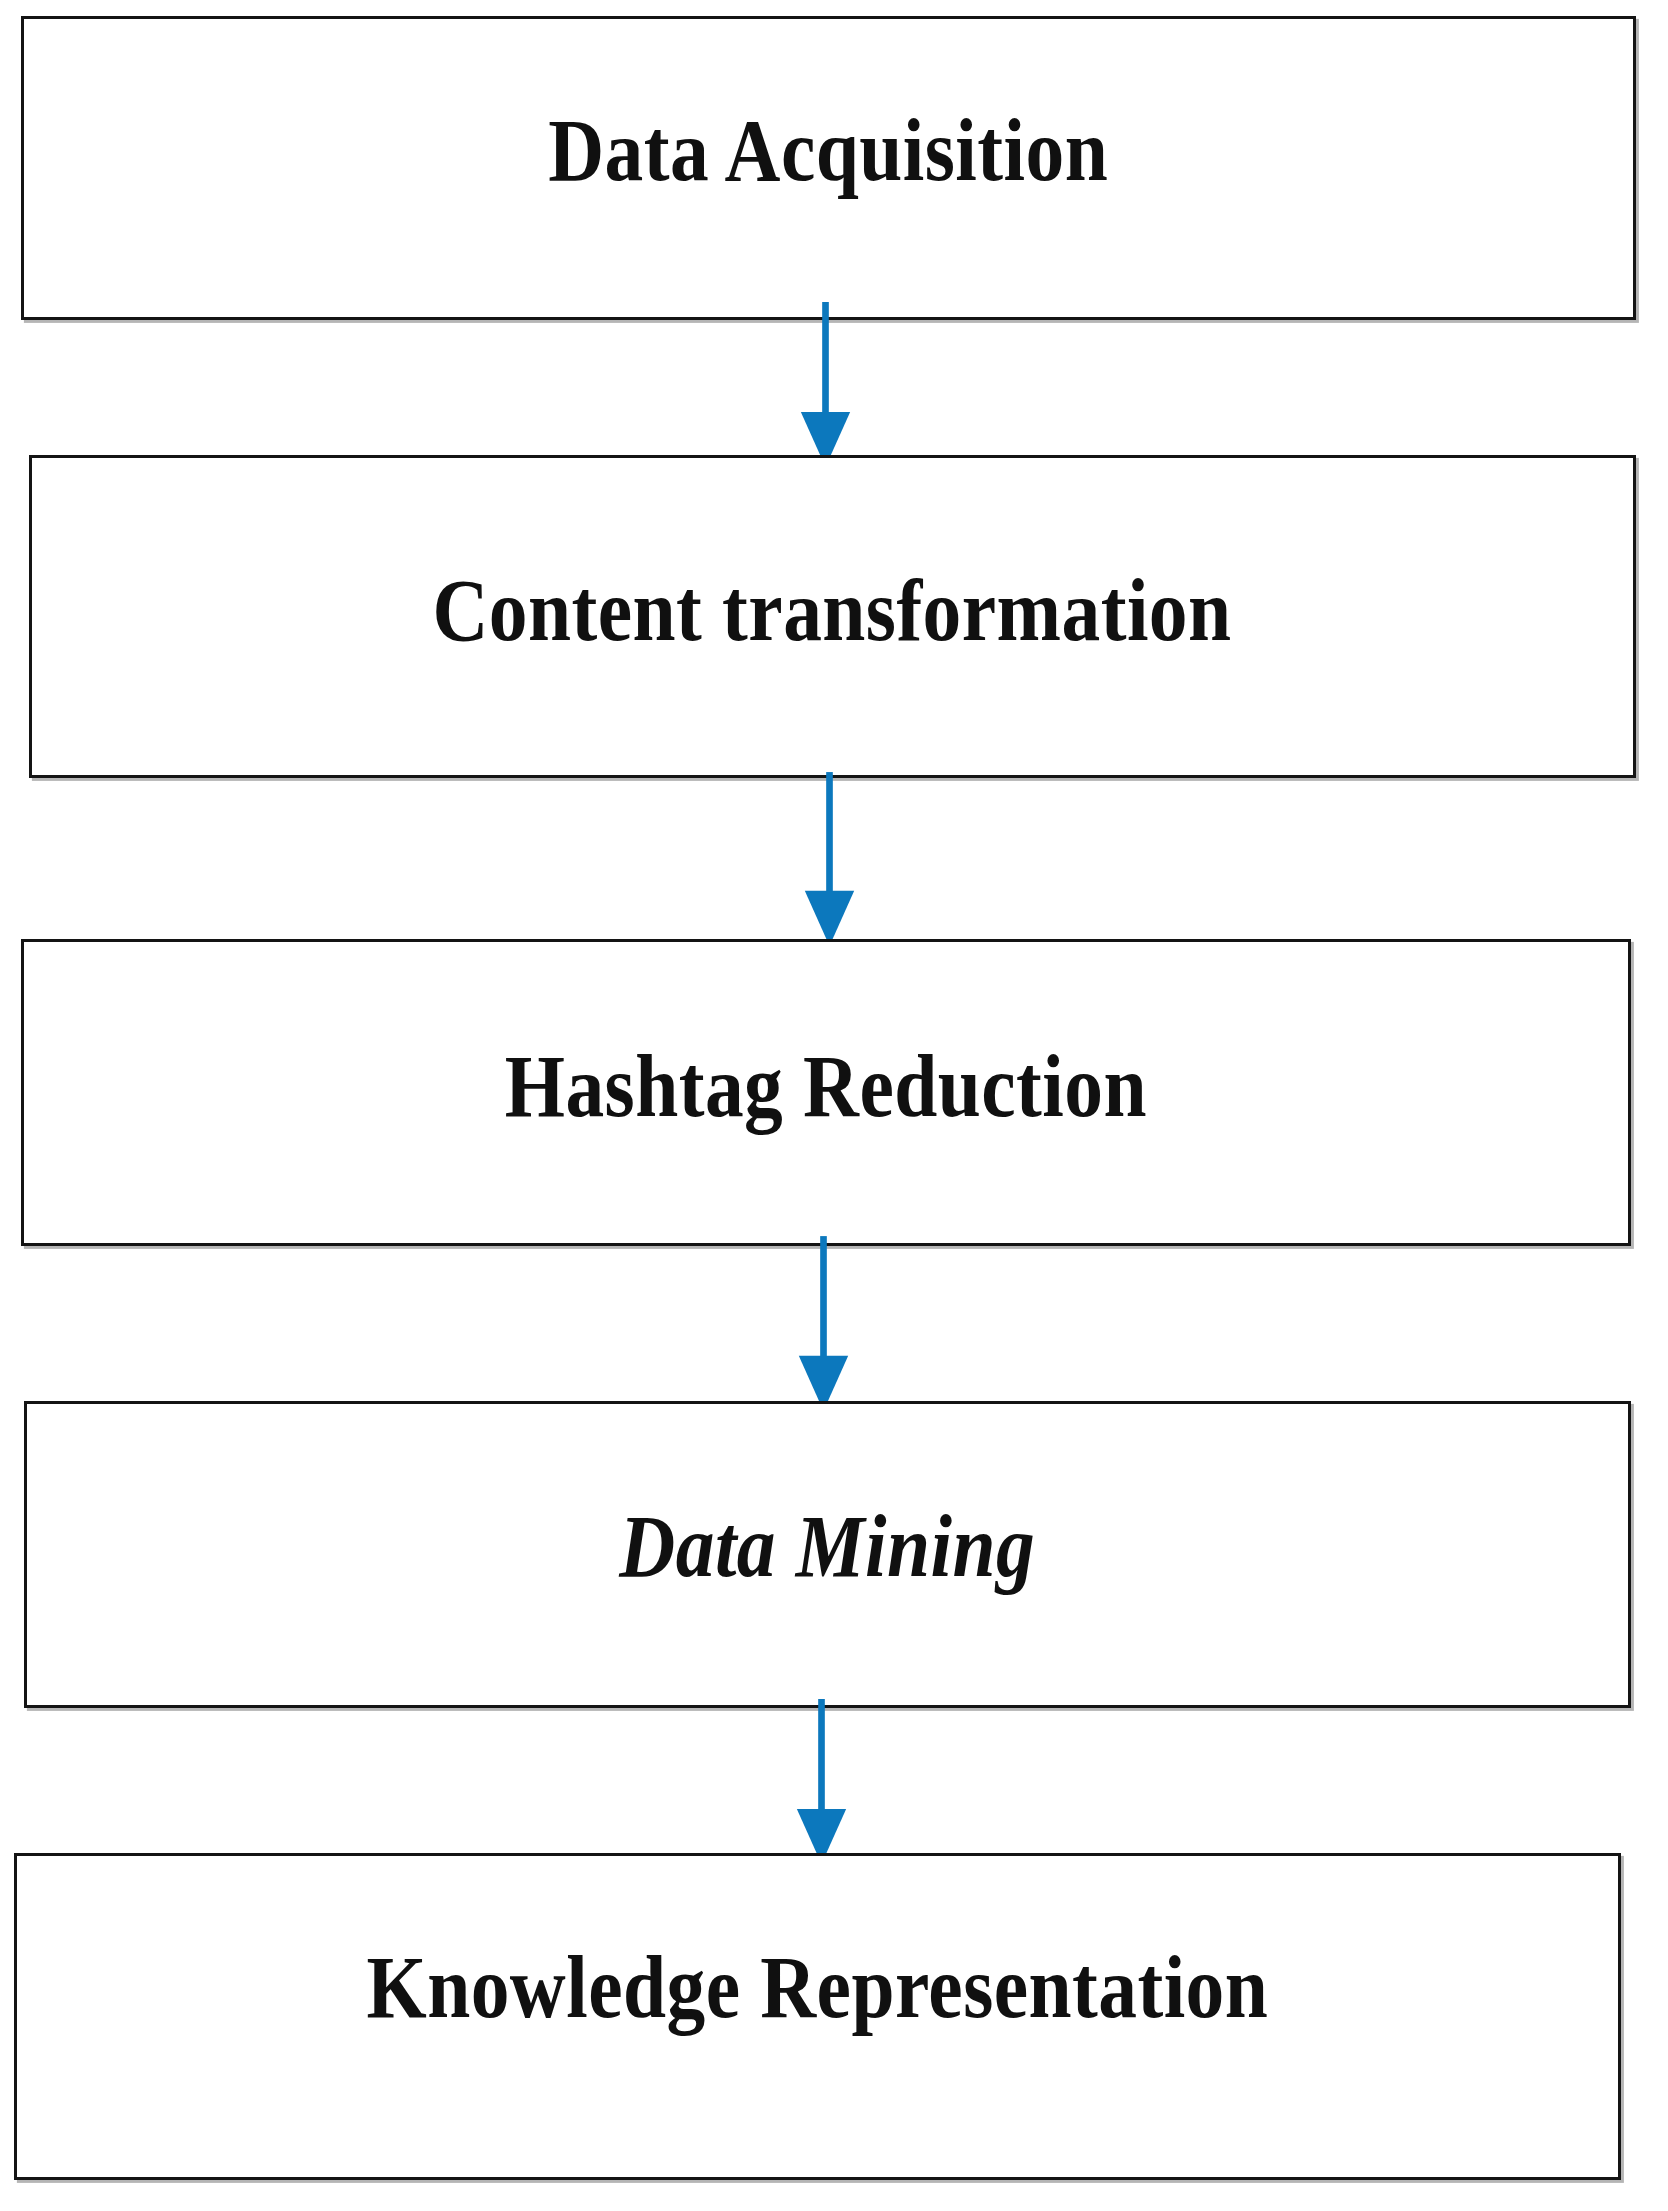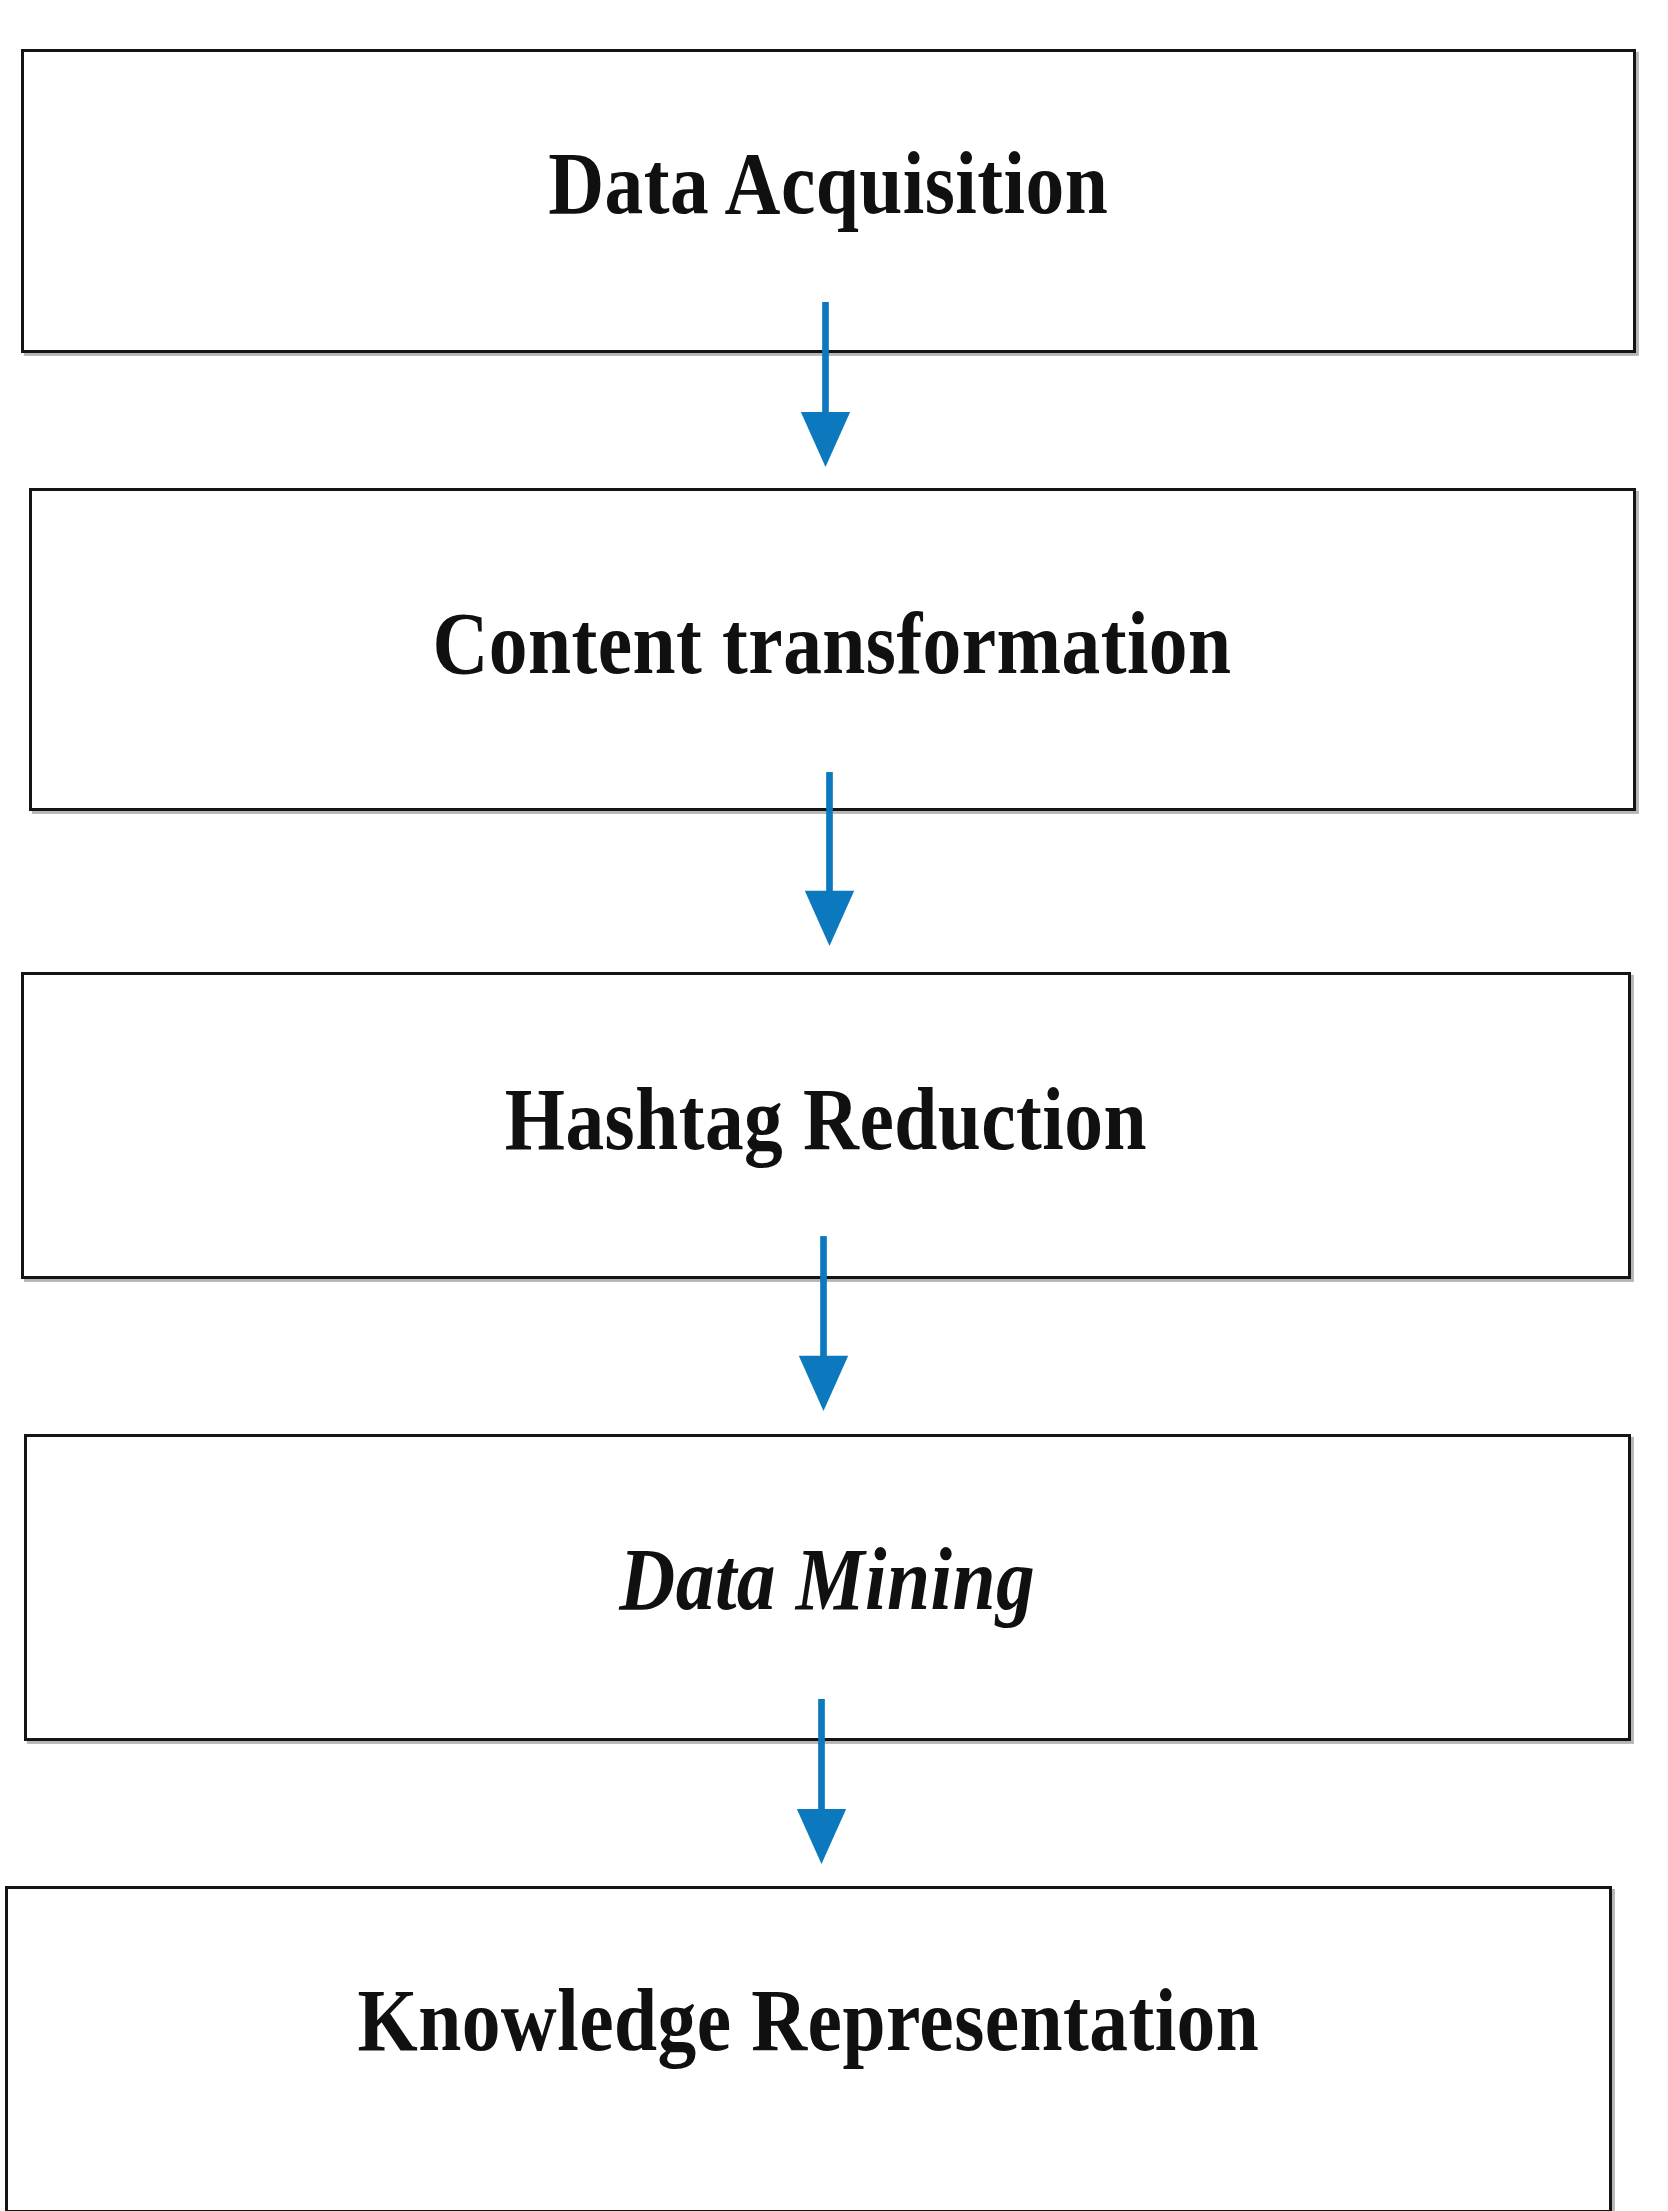--- a/index.html
+++ b/index.html
@@ -20,21 +20,20 @@
   }
   .node {
     position: absolute;
     box-sizing: border-box;
     background: #ffffff;
     border: 3.8px solid #141414;
     box-shadow: 2.9px 2.9px 0 0 rgba(120,120,120,0.55);
     display: flex;
     align-items: center;
     justify-content: center;
-    margin-top: 33px;
   }
   .node-label {
     font-family: "Liberation Serif", serif;
     font-weight: bold;
     color: #101010;
     white-space: nowrap;
     line-height: 1.0;
     letter-spacing: 0.5px;
     transform: scaleX(0.88);
     transform-origin: center center;
@@ -90,18 +89,18 @@
     <span class="node-label" id="node-label-3" style="font-size: 88px; color: rgb(16, 16, 16); position: relative; top: -7.6px;">Data Mining</span>
   </div>
 
   <div class="connector" id="edge-3" style="left: 793px; top: 1699px; width: 57px; height: 165px;">
     <svg id="edge-svg-3" width="57" height="165" viewBox="0 0 60 174">
         <rect x="26.5" y="0" width="7" height="126" fill="#0c78bd"></rect>
         <polygon points="4,116 56,116 30,174" fill="#0c78bd"></polygon>
       </svg>
   </div>
 
-  <div class="node" id="node-4" style="left: 5px; top: 1853px; width: 1607px; height: 327px; border-color: rgb(20, 20, 20); background: rgb(255, 255, 255);">
+  <div class="node" id="node-4" style="left: 14px; top: 1853px; width: 1607px; height: 327px; border-color: rgb(20, 20, 20); background: rgb(255, 255, 255);">
     <span class="node-label" id="node-label-4" style="font-size: 88px; color: rgb(16, 16, 16); position: relative; top: -28.5px;">Knowledge Representation</span>
   </div>
 
 </div>
 
 
 </body></html>

